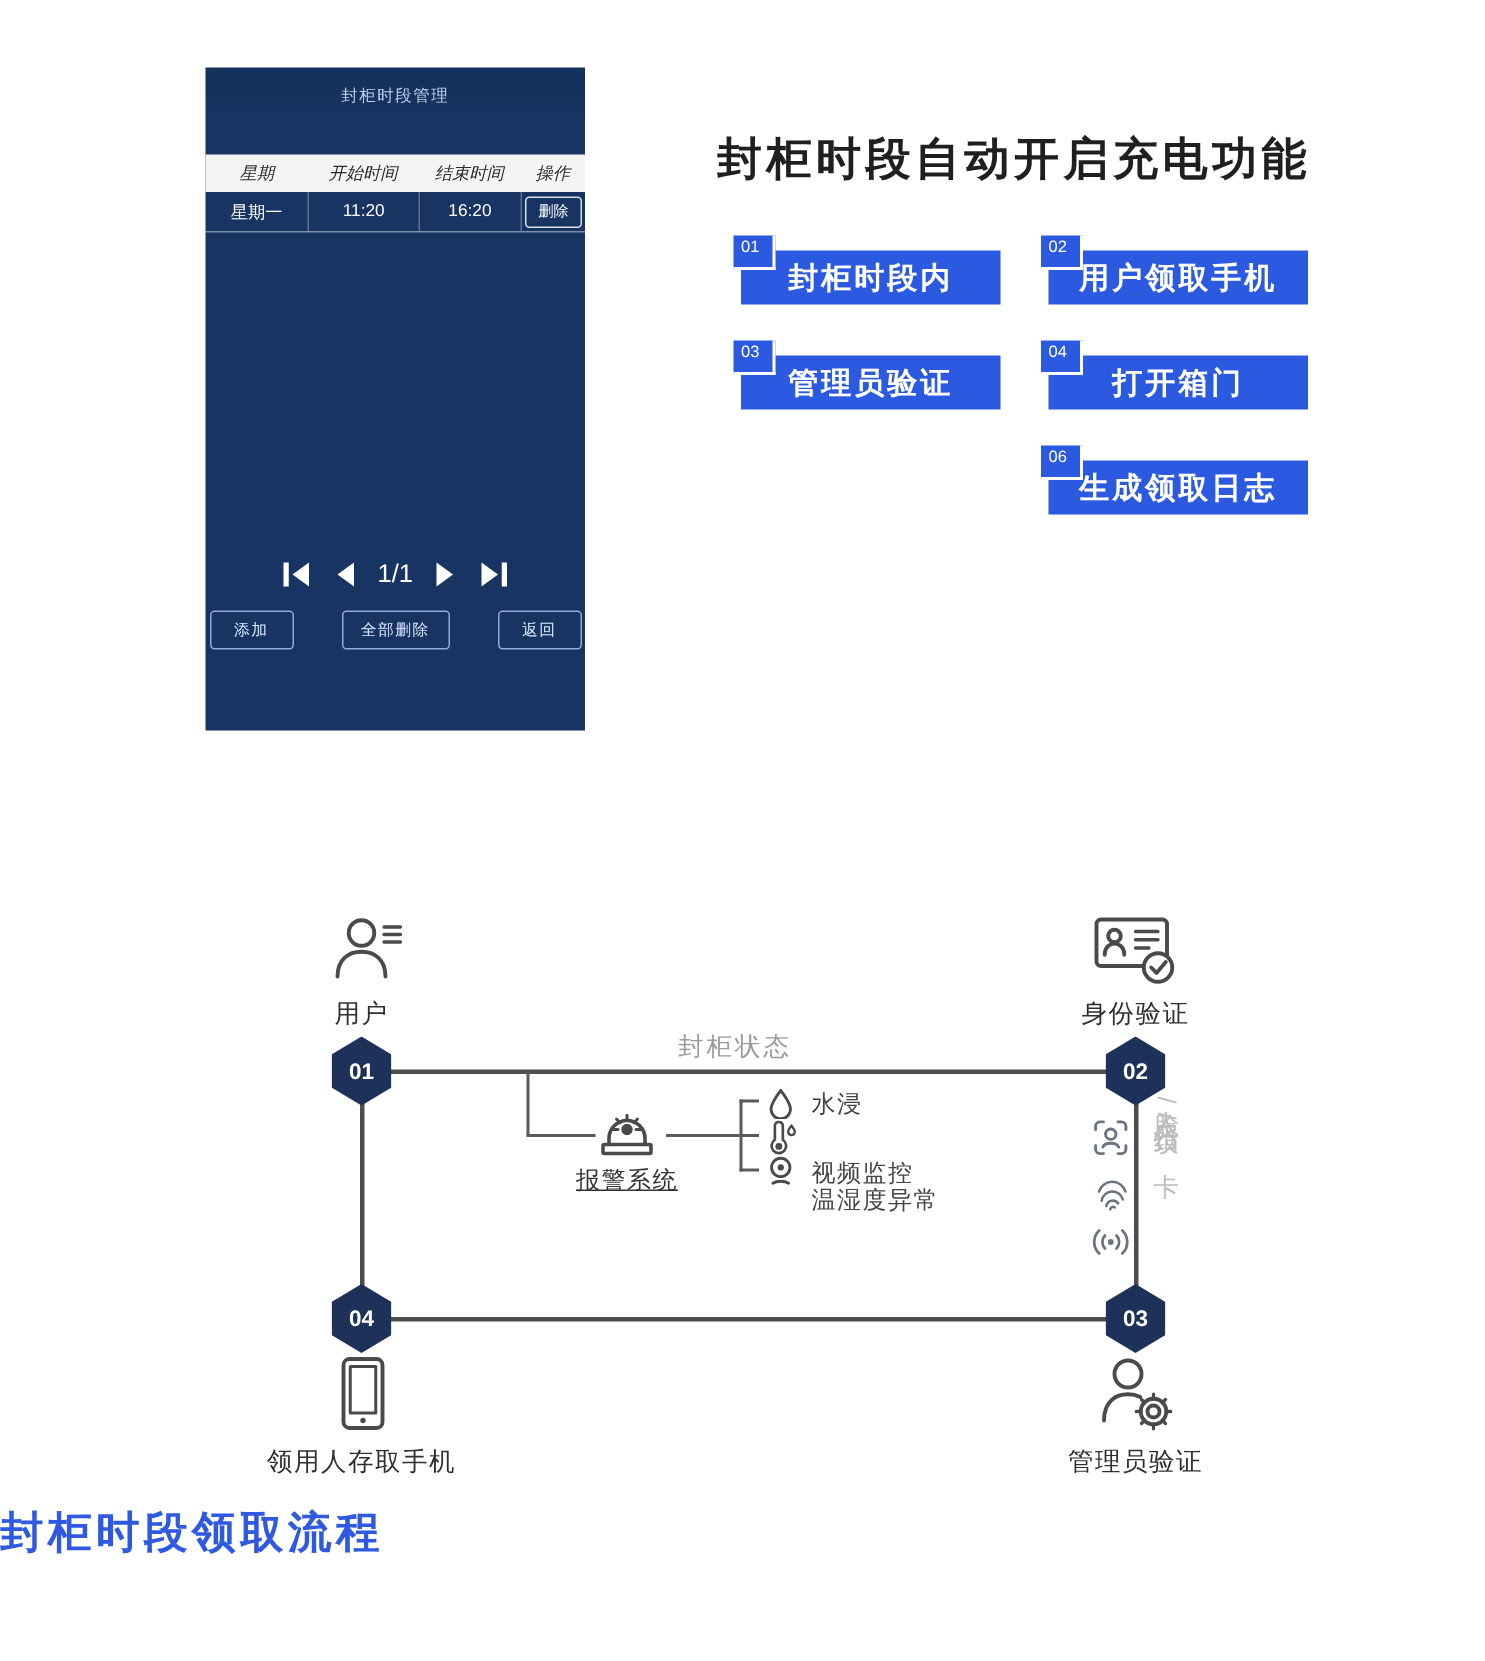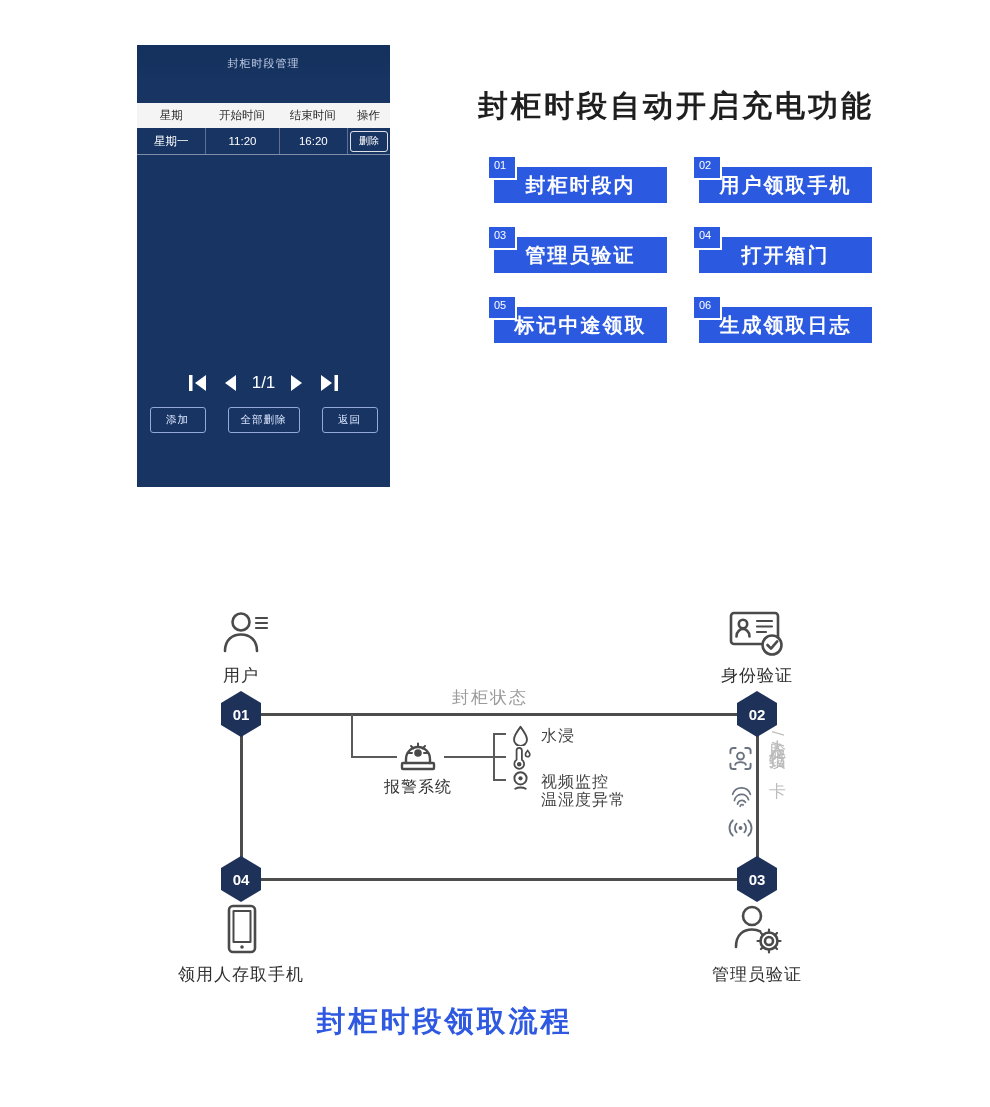--- a/index.html
+++ b/index.html
@@ -6,36 +6,36 @@
   body { background:#fff; font-family:"Liberation Sans","DejaVu Sans",sans-serif; }
   #page { position:relative; width:990px; height:1107px; background:#ffffff; overflow:hidden; }
 
   
   .app { position:absolute; left:137px; top:45px; width:253px; height:442px;
          background:linear-gradient(180deg,#14305c 0%, #173462 8%, #173462 100%); }
   .app-title { position:absolute; top:11px; left:0; width:100%; text-align:center;
                font-size:11px; color:#c2cfe6; letter-spacing:1px; }
   .app-table-header { position:absolute; top:58px; left:0; width:100%; height:25px;
                background:#f4f4f4; display:flex; align-items:center;
-               font-size:11.5px; color:#2b2b2b; }
+               font-size:11.5px; color:#2b2b2b;font-style:italic; }
   .app-table-row { position:absolute; top:83px; left:0; width:100%; height:27px;
                display:flex; align-items:center; font-size:11.5px; color:#ffffff;
                border-bottom:1px solid rgba(255,255,255,.45); }
   .c-week{width:27%; text-align:center;} .c-start{width:29%; text-align:center;}
   .c-end{width:27%; text-align:center;} .c-op{width:17%; text-align:center;}
   .app-table-row .c-start, .app-table-row .c-end, .app-table-row .c-op { border-left:1px solid rgba(255,255,255,.3); height:100%; display:flex; align-items:center; justify-content:center; }
   .row-del-btn { display:inline-block; padding:2px 8px 3px; border:1px solid rgba(255,255,255,.85);
                border-radius:3px; font-size:10px; color:#fff; background:transparent; cursor:pointer; }
   .app-pagination { position:absolute; top:326px; left:0; width:100%; height:24px;
                display:flex; align-items:center; justify-content:center; gap:15px; }
   .pg-icon { display:flex; align-items:center; cursor:pointer; }
   .pg-icon svg { display:block; }
   .pg-count { color:#fff; font-size:17px; }
   .app-buttons { position:absolute; top:362px; left:0; width:100%;
-               display:flex; justify-content:center; gap:22px; }
+               display:flex; justify-content:center; gap:32px; }
   .app-btn { height:26px; padding:0 12px; min-width:56px; background:transparent;
                border:1px solid #93a9d8; border-radius:3px; color:#dce7ff;
                font-size:10.5px; display:flex; align-items:center; justify-content:center;
                letter-spacing:1px; cursor:pointer; }
 
   
   .main-title { position:absolute; left:478px; top:86px; font-size:30px; font-weight:600;
                color:#1f1f1f; letter-spacing:3px; }
   .step { position:absolute; width:173px; height:36px; }
   .step-bar { width:100%; height:100%; background:#2b59e0; display:flex; align-items:center;
@@ -47,24 +47,24 @@
                line-height:33px; color:#3d3d3d; letter-spacing:0.5px; }
 
   
   .dline { position:absolute; background:#4d4d4d; }
   .dline-thin { position:absolute; background:#5a5a5a; }
   .hex { position:absolute; width:40px; height:46px; background:#1e3158; color:#fff;
          display:flex; align-items:center; justify-content:center; font-size:15px; font-weight:700;
          clip-path:polygon(50% 0%,100% 26%,100% 74%,50% 100%,0% 74%,0% 26%); z-index:3; }
   .node-label { position:absolute; font-size:17px; color:#2f2f2f; text-align:center; letter-spacing:1px; }
   .gray-label { position:absolute; font-size:17px; color:#9a9a9a; letter-spacing:2px; }
-  .alarm-label { position:absolute; font-size:16px; color:#333; text-align:center; letter-spacing:1px; }
+  .alarm-label { position:absolute; font-size:16px; color:#333; text-align:center; letter-spacing:1px;text-decoration:underline; }
   .sensor-label { position:absolute; font-size:16px; color:#444; letter-spacing:1px; }
   .vert-label { position:absolute; writing-mode:vertical-rl; font-size:17px; color:#bcbcbc; letter-spacing:2px; }
-  .caption { position:absolute; left:0; top:1002px; width:889px; text-align:center;
+  .caption { position:absolute; left:0; top:1002px; width:889px; text-align:left;
              font-size:29px; font-weight:700; color:#2e59e0; letter-spacing:3px; }
   .dicon { position:absolute; }
   .dicon svg { display:block; }
 </style>
 </head>
 <body>
 
 <div id="page">
 
   <div class="app">
@@ -129,24 +129,20 @@
     <div class="step-badge">02</div>
     <div class="step-bar">用户领取手机</div>
   </div>
   <div class="step" style="left:494px; top:237px;">
     <div class="step-badge">03</div>
     <div class="step-bar">管理员验证</div>
   </div>
   <div class="step" style="left:699px; top:237px;">
     <div class="step-badge">04</div>
     <div class="step-bar">打开箱门</div>
-  </div>
-  <div class="step" style="left:494px; top:307px;">
-    <div class="step-badge">05</div>
-    <div class="step-bar">标记中途领取</div>
   </div>
   <div class="step" style="left:699px; top:307px;">
     <div class="step-badge">06</div>
     <div class="step-bar">生成领取日志</div>
   </div>
 
 
   <div class="dline" style="left:241px; top:712.5px; width:516px; height:3px;"></div>
   <div class="dline" style="left:239.5px; top:714px; width:3px; height:165px;"></div>
   <div class="dline" style="left:755.5px; top:714px; width:3px; height:165px;"></div>

